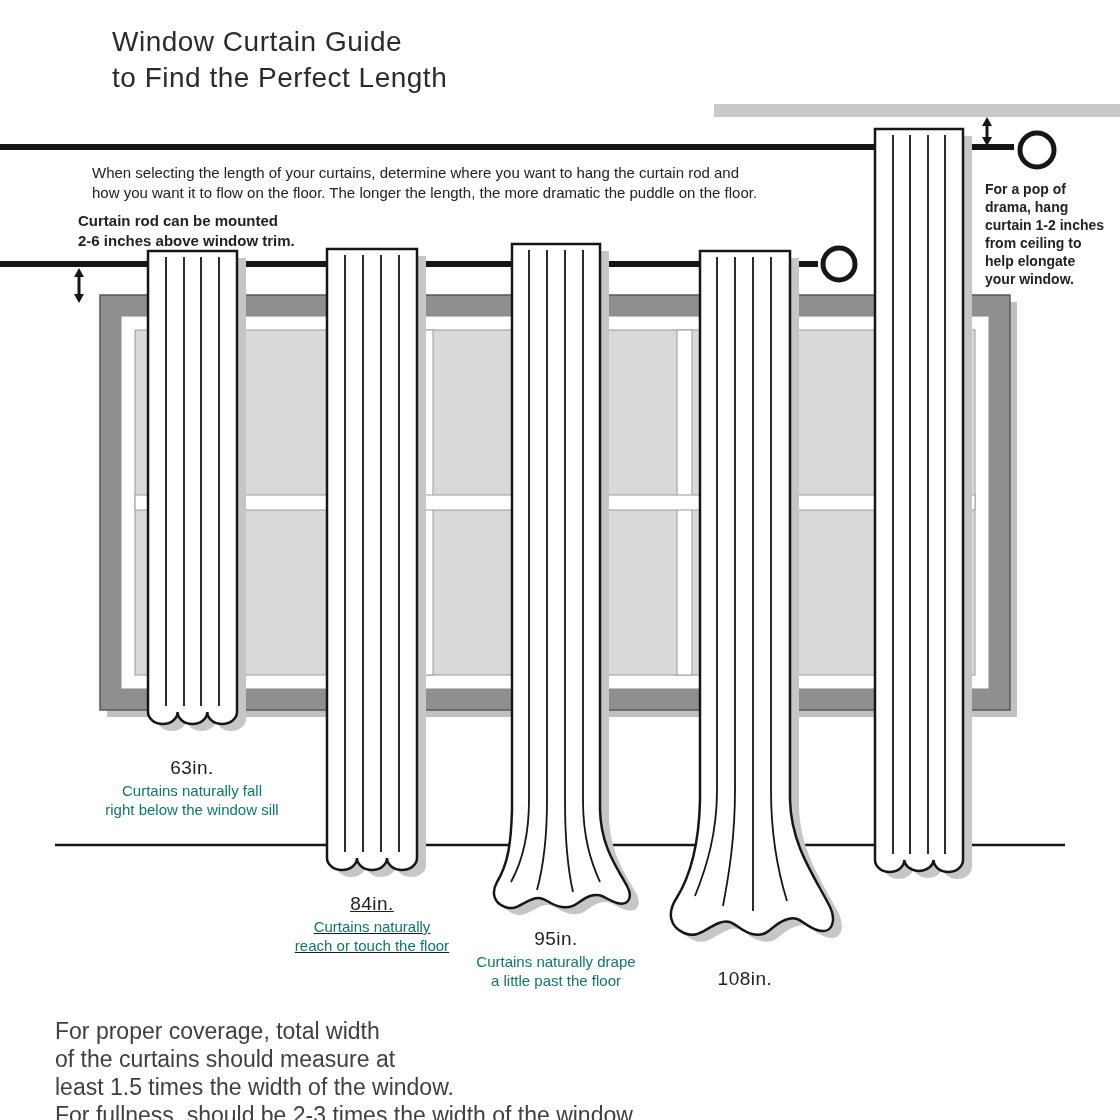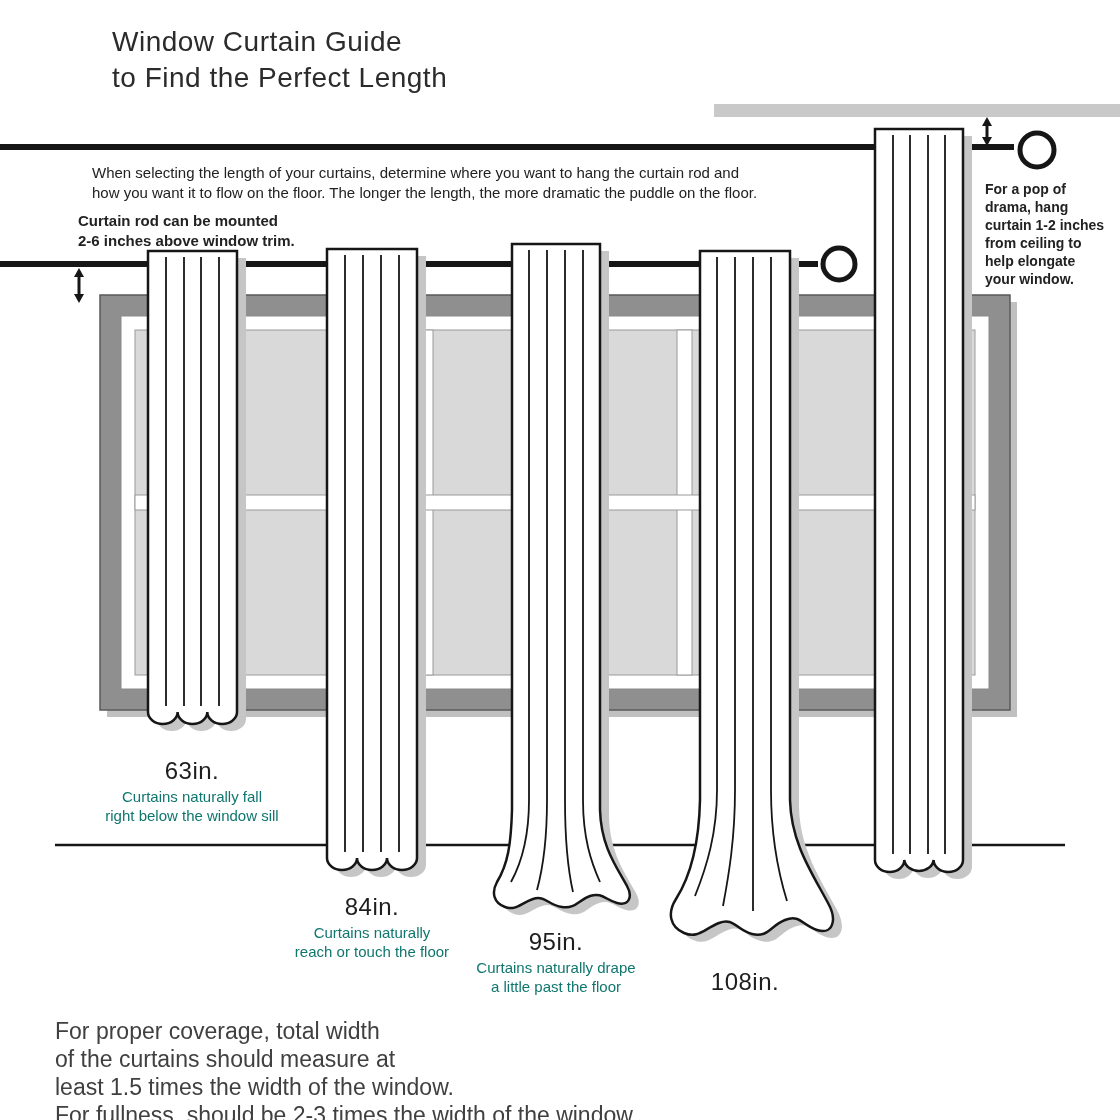--- a/index.html
+++ b/index.html
@@ -11,24 +11,24 @@
   .abs { position:absolute; white-space:pre-line; }
 
   .title { left:78px; top:24px; font-size:28px; font-weight:300; letter-spacing:0.5px;
            line-height:1.28; color:#2b2b2b;margin-left:34px; }
   .intro { left:78px; top:163px; font-size:15px; line-height:1.35; color:#222;margin-left:14px; }
   .rod-note { left:78px; top:211px; font-size:15px; font-weight:bold; line-height:1.35; color:#222; }
   .ceiling-note { left:985px; top:181px; width:145px; font-size:14px; font-weight:bold;
                   line-height:1.28; color:#222; }
 
   .label { position:absolute; width:260px; text-align:center; transform:translateX(-50%); }
-  .label .len  { font-size:24px; letter-spacing:0.5px; color:#1e1e1e; margin-bottom:3px; }
+  .label .len  { font-size:19px; letter-spacing:0.5px; color:#1e1e1e; margin-bottom:3px; }
   .label .desc { font-size:15px; line-height:1.25; white-space:pre-line; color:#0f766e; }
   .l1 { left:192px; top:757px; }
-  .l2 { left:372px; top:893px; }
+  .l2 { left:372px; top:893px;text-decoration:underline; }
   .l3 { left:556px; top:928px; }
   .l4 { left:745px; top:968px; }
   .l5 { left:922px; top:891px; }
   .l5 .len { font-size:28px; }
 
   .coverage { left:55px; top:981px; font-size:23px; font-weight:normal; line-height:1.22; color:#404040;margin-top:36px; }
 </style>
 </head>
 <body>
 

